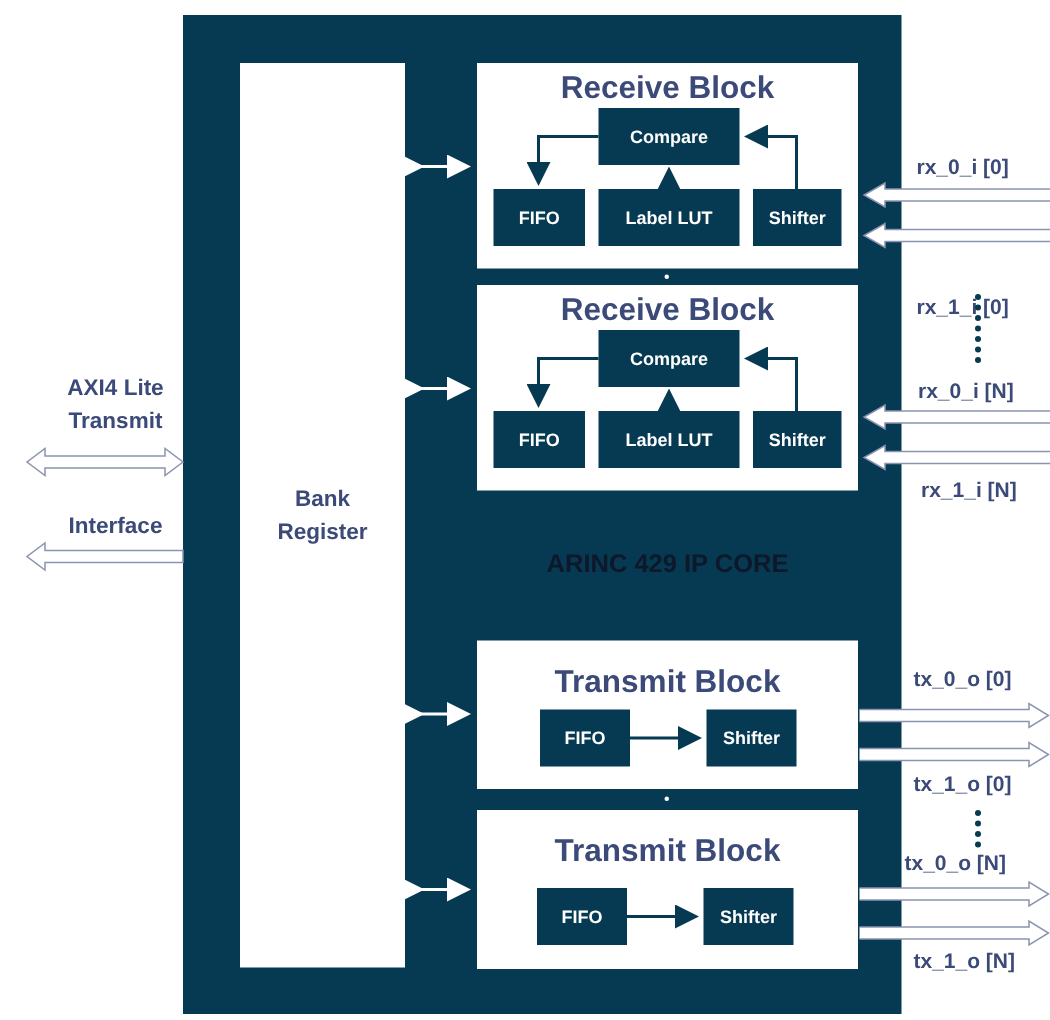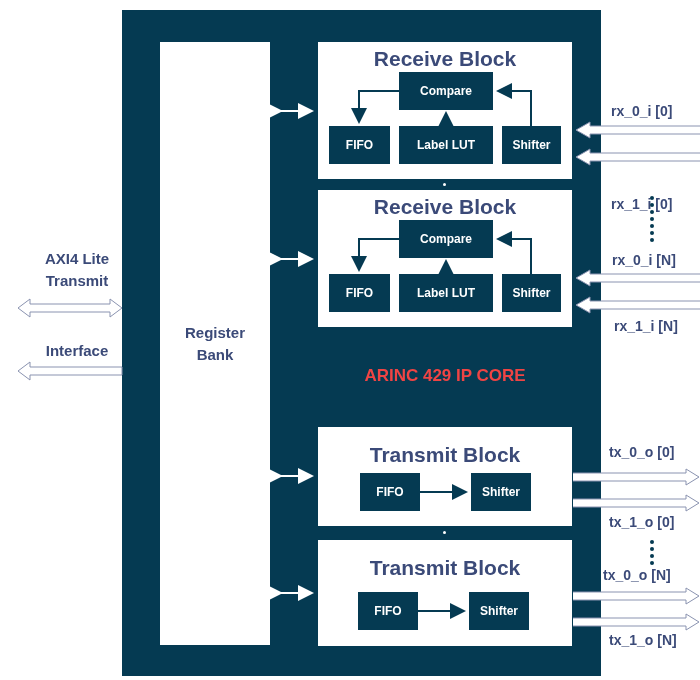--- a/index.html
+++ b/index.html
@@ -9,37 +9,37 @@
   .core { left: 122px; top: 10px; width: 479px; height: 666px; background: #053a52; }
   .white { background: #ffffff; }
   .reg { left: 160px; top: 42px; width: 110px; height: 603px; }
   .reg-label { position: absolute; left: 0; right: 0; top: 280px; text-align: center;
                color: #3b4a78; font-weight: bold; font-size: 15px; line-height: 22px; }
   .blk { left: 318px; width: 254px; }
   .blk-title { position: absolute; left: 0; right: 0; text-align: center; color: #3b4a78;
                font-weight: bold; font-size: 21px; }
   .sub { position: absolute; background: #053a52; color: #ffffff; font-weight: bold;
          font-size: 12px; display: flex; align-items: center; justify-content: center; }
-  .core-title { left: 318px; top: 366px; width: 254px; text-align: center; color: #ef4444;
+  .core-title { left: 318px; top: 366px; width: 254px; text-align: center; color: #0f172a;
                 font-weight: bold; font-size: 17px; }
   .sig { color: #3b4a78; font-weight: bold; font-size: 14px; white-space: nowrap; }
   .ext { color: #3b4a78; font-weight: bold; font-size: 15px; text-align: center; line-height: 22px; }
   .dot { width: 3px; height: 3px; background: #fff; border-radius: 50%; }
   .vdot { width: 4px; height: 4px; background: #053a52; border-radius: 50%; }
   svg.over { position: absolute; left: 0; top: 0; }
 </style>
 </head>
 <body>
 
 <div class="abs core"></div>
 
 <div class="abs white reg">
   <div class="reg-label">
+    <div>Bank</div>
     <div>Register</div>
-    <div>Bank</div>
   </div>
 </div>
 
 <div class="abs white blk" style="top:42px;height:137px;">
   <div class="blk-title" style="top:5px;">Receive Block</div>
   <div class="sub" style="left:81px;top:30px;width:94px;height:38px;">Compare</div>
   <div class="sub" style="left:11px;top:84px;width:61px;height:38px;">FIFO</div>
   <div class="sub" style="left:81px;top:84px;width:94px;height:38px;">Label LUT</div>
   <div class="sub" style="left:184px;top:84px;width:59px;height:38px;">Shifter</div>
 </div>

